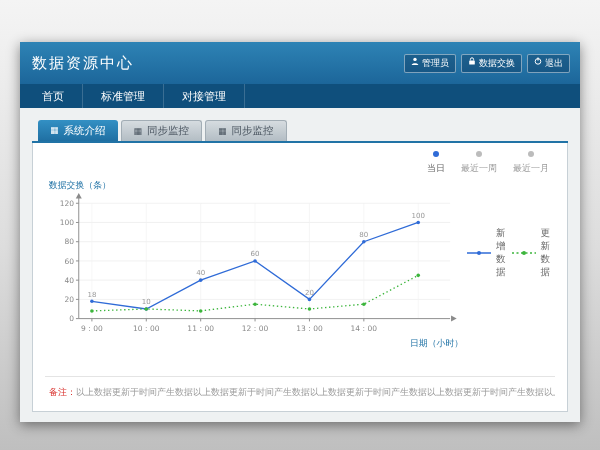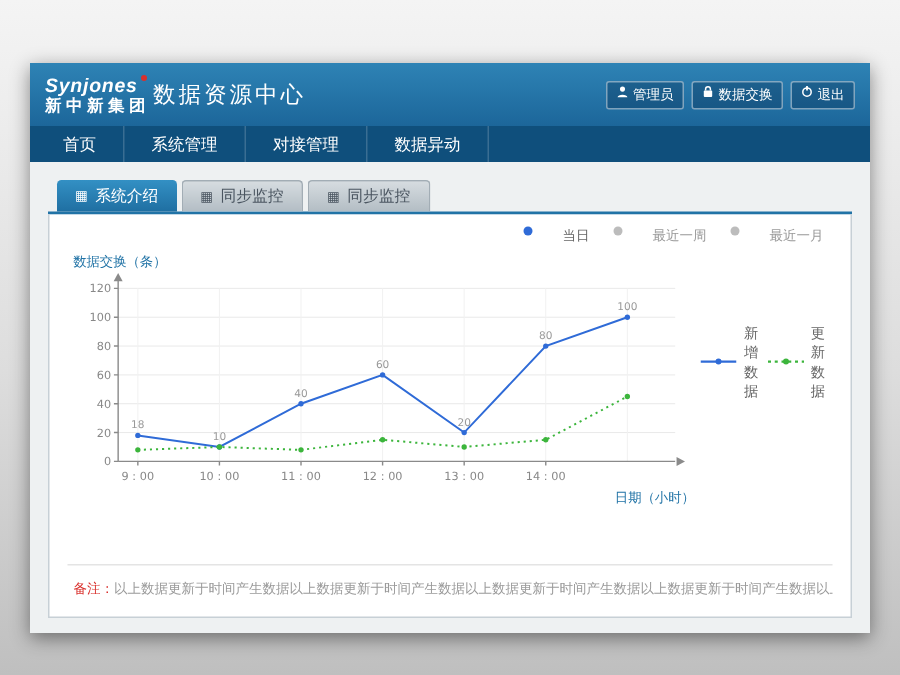--- a/index.html
+++ b/index.html
@@ -38,21 +38,21 @@
   .tab.active { background: linear-gradient(180deg, #3390c4, #1f6fa2); color: #fff; }
   .tab.inactive { background: linear-gradient(180deg, #d6dce0, #b3bdc4); color: #4a5560;
                   border: 1px solid #a2adb5; border-bottom: none; }
   .tab-icon { font-size: 9px; line-height: 1; }
 
   
   .panel { flex: 1; background: #fff; border: 1px solid #c7d0d6; border-top: none;
            display: flex; flex-direction: column; padding: 8px 12px 10px; min-height: 0; }
   .filter-legend { display: flex; justify-content: flex-end; gap: 16px; font-size: 9px;
                    color: #666; align-items: center; padding-right: 6px; }
-  .fl-item { display: flex; align-items: flex-start; gap: 20px; cursor: pointer; }
+  .fl-item { display: flex; align-items: center; gap: 5px; cursor: pointer; flex-direction: column; }
   .fl-item.dim { color: #999; }
   .fl-dot { width: 6px; height: 6px; border-radius: 50%; background: #bcbcbc; }
   .fl-item.active .fl-dot { background: var(--series-new); }
 
   .chart-row { display: flex; align-items: center; margin-top: 2px; }
   #chart { flex: 1; min-width: 0; }
   #chart svg { width: 100%; height: auto; display: block; font-family: "DejaVu Sans", sans-serif; }
 
   .series-legend { width: 88px; flex: 0 0 88px; display: flex; flex-direction: row;
                    gap: 1px; padding-bottom: 22px; justify-content: flex-end; }
@@ -64,24 +64,20 @@
               text-align: center; font-size: 9px; color: #9a9a9a; white-space: nowrap; overflow: hidden; }
   .note-label { color: var(--note-red); font-family: Liberation Serif, serif; }
 </style>
 </head>
 <body>
 
 <div class="stage">
   <div class="window">
 
     <div class="header">
-      <div class="logo">
-        <div class="logo-top"><span>Synjones</span><span class="logo-dot"></span></div>
-        <div class="logo-sub">新中新集团</div>
-      </div>
       <div class="app-title">数据资源中心</div>
       <div class="header-actions">
         <button class="hbtn">
           <span>
               <svg width="8" height="8" viewBox="0 0 8 8">
                 <circle cx="4" cy="2.4" r="1.7" fill="#fff"></circle>
                 <path d="M0.7 8 C0.7 5.6 7.3 5.6 7.3 8 Z" fill="#fff"></path>
               </svg>
             </span>
           <span>管理员</span>
@@ -102,23 +98,22 @@
                 <line x1="4" y1="0.4" x2="4" y2="3.4" stroke="#fff" stroke-width="1.2"></line>
               </svg>
             </span>
           <span>退出</span>
         </button>
       </div>
     </div>
 
     <div class="nav">
       <div class="nav-item">首页</div>
-      <div class="nav-item">系统管理</div>
+      <div class="nav-item">标准管理</div>
       <div class="nav-item">对接管理</div>
-      <div class="nav-item">数据异动</div>
     </div>
 
     <div class="content">
       <div class="tabs">
         <div class="tab active">
           <span class="tab-icon">▦</span>
           <span>系统介绍</span>
         </div>
         <div class="tab inactive">
           <span class="tab-icon">▦</span>

